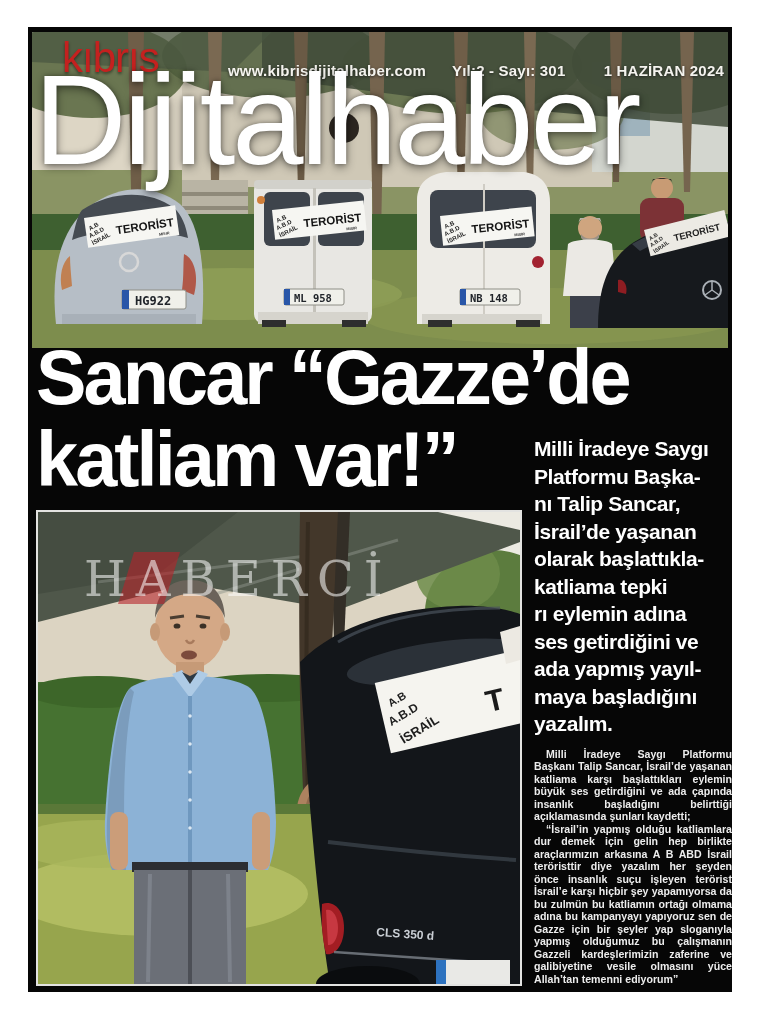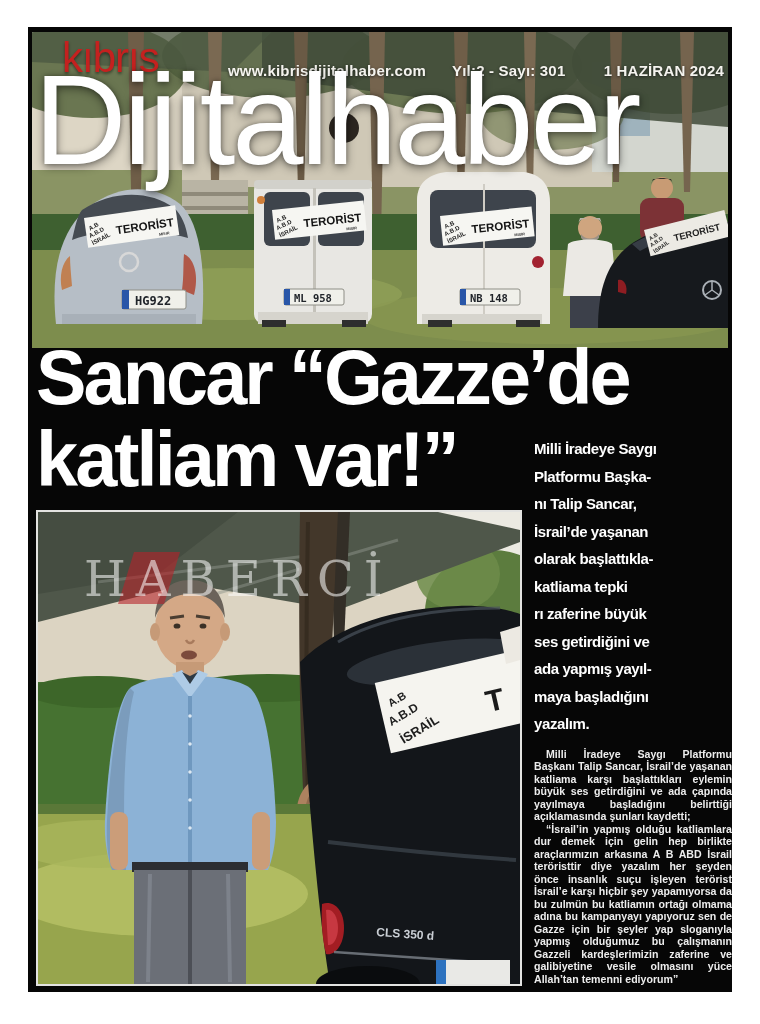--- a/index.html
+++ b/index.html
@@ -27,21 +27,21 @@
   .hl1{top:311px;}
   .hl2{top:393px;}
 
   
   .main-photo{position:absolute;left:8px;top:483px;width:486px;height:476px;box-sizing:border-box;
               border:2px solid #e3e3e1;overflow:hidden;background:#7c8a52;}
   .main-photo svg{display:block;}
 
   
   .right-col{position:absolute;left:506px;top:408px;width:198px;color:#fff;}
-  .lede{font-size:15px;font-weight:bold;line-height:27.5px;letter-spacing:-.4px;white-space:nowrap;}
+  .lede{font-size:21px;font-weight:bold;line-height:27.5px;letter-spacing:-.4px;white-space:nowrap;}
   .body-text{margin-top:10px;font-size:10.6px;line-height:12.5px;font-weight:bold;color:#ededed;
              text-align:justify;}
   .body-text p{margin:0;text-indent:12px;}
 </style>
 </head>
 <body>
 
 <div class="page">
   <div class="paper">
 
@@ -286,26 +286,26 @@
     </div>
 
     <div class="right-col">
       <div class="lede">
         <div>Milli İradeye Saygı</div>
         <div>Platformu Başka-</div>
         <div>nı Talip Sancar,</div>
         <div>İsrail’de yaşanan</div>
         <div>olarak başlattıkla-</div>
         <div>katliama tepki</div>
-        <div>rı zaferine büyük</div>
+        <div>rı eylemin adına</div>
         <div>ses getirdiğini ve</div>
         <div>ada yapmış yayıl-</div>
         <div>maya başladığını</div>
         <div>yazalım.</div>
       </div>
       <div class="body-text">
-        <p>Milli İradeye Saygı Platformu Başkanı Talip Sancar, İsrail’de yaşanan katliama karşı başlattıkları eylemin büyük ses getirdiğini ve ada çapında yayılmaya başladığını belirttiği açıklamasında şunları kaydetti;</p>
+        <p>Milli İradeye Saygı Platformu Başkanı Talip Sancar, İsrail’de yaşanan katliama karşı başlattıkları eylemin büyük ses getirdiğini ve ada çapında insanlık başladığını belirttiği açıklamasında şunları kaydetti;</p>
         <p>“İsrail’in yapmış olduğu katliamlara dur demek için gelin hep birlikte araçlarımızın arkasına A B ABD İsrail teröristtir diye yazalım her şeyden önce insanlık suçu işleyen terörist İsrail’e karşı hiçbir şey yapamıyorsa da bu zulmün bu katliamın ortağı olmama adına bu kampanyayı yapıyoruz sen de Gazze için bir şeyler yap sloganıyla yapmış olduğumuz bu çalışmanın Gazzeli kardeşlerimizin zaferine ve galibiyetine vesile olmasını yüce Allah’tan temenni ediyorum”</p>
       </div>
     </div>
 
   </div>
 </div>
 
 </body></html>

